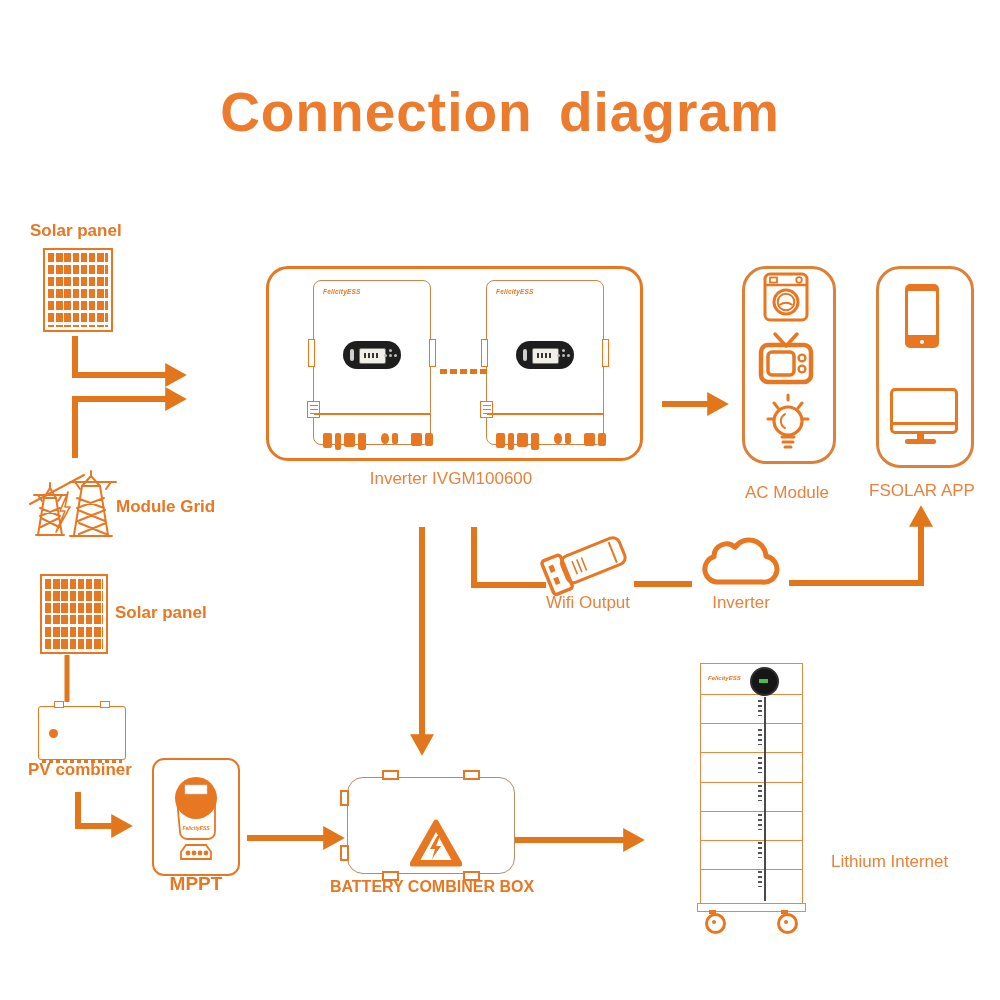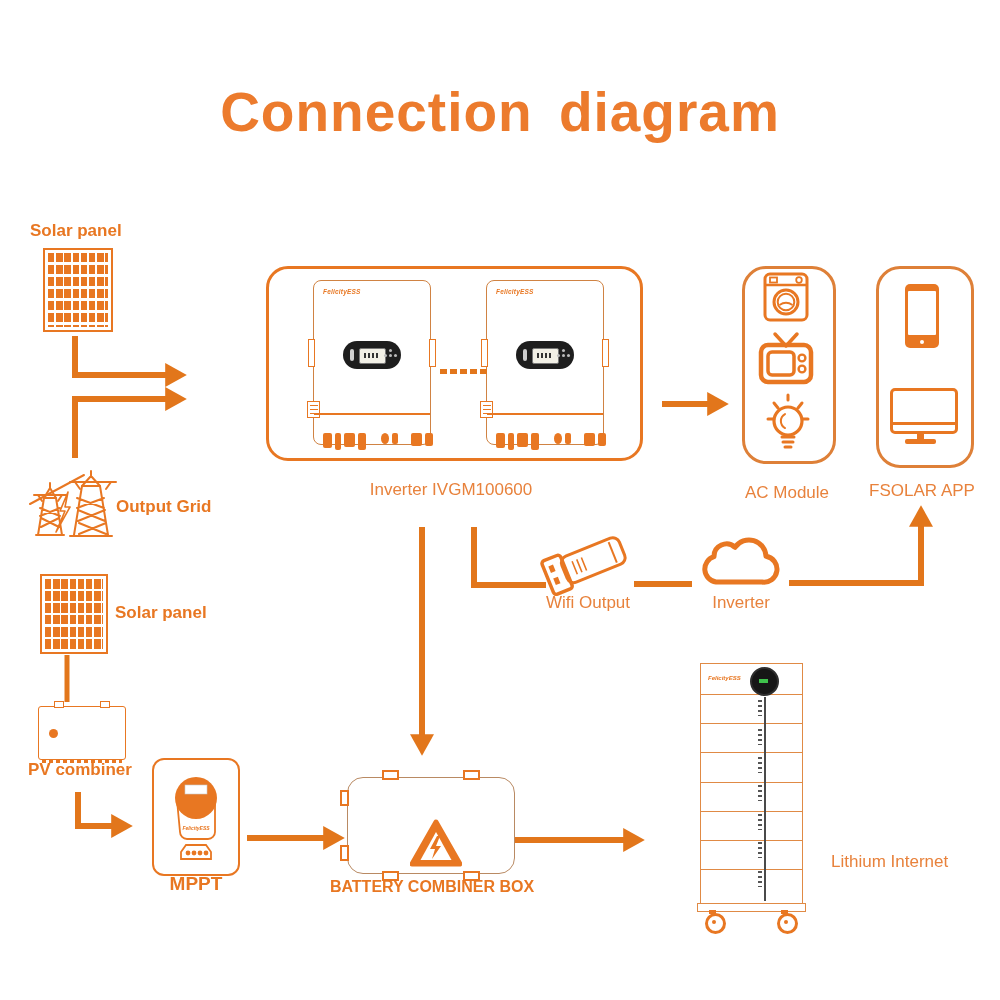--- a/index.html
+++ b/index.html
@@ -115,21 +115,21 @@
   <svg class="abs" style="left:26px;top:448px" width="98" height="92" viewBox="0 0 98 92">
     <g stroke="#E87722" stroke-width="2" fill="none" stroke-linecap="round" stroke-linejoin="round">
       <path d="M4,56 L58,27"></path>
       <path d="M24,40 V35 M18,50 L24,40 L30,50 M18,50 H30 M8,47 H40 M12,47 L16,53 M36,47 L32,53"></path>
       <path d="M18,50 L12,87 M30,50 L36,87 M14,60 L34,68 M34,60 L14,68 M15,70 L33,79 M33,70 L15,79 M10,87 H38"></path>
       <path d="M65,28 V23 M56,38 L65,28 L74,38 M56,38 H74 M44,34 H90 M49,34 L54,41 M85,34 L80,41"></path>
       <path d="M56,38 L48,87 M74,38 L82,87 M51,50 L78,60 M78,50 L51,60 M52,62 L79,73 M79,62 L52,73 M53,75 L80,86 M80,75 L53,86 M44,88 H86"></path>
       <path d="M42,44 L34,63 L39,63 L30,84 L44,59 L39,59 Z" stroke-width="1.6"></path>
     </g>
   </svg>
-  <div class="abs lbl-b" style="left:116px;top:497px">Output Grid</div>
+  <div class="abs lbl-b" style="left:116px;top:497px">Module Grid</div>
 
   <div class="abs solar" style="left:40px;top:574px;width:58px;height:70px">
     <div class="cells"></div>
   </div>
   <div class="abs lbl-b" style="left:115px;top:603px">Solar panel</div>
 
   <div class="abs pvbox">
     <span class="tab" style="left:15px"></span>
     <span class="tab" style="right:15px"></span>
     <span class="led"></span>
@@ -210,21 +210,21 @@
       </div>
     </div>
   </div>
   <div class="abs dashes">
     <span></span>
       <span></span>
       <span></span>
       <span></span>
       <span></span>
   </div>
-  <div class="abs lbl-r ctr" style="left:451px;top:480px">Inverter IVGM100600</div>
+  <div class="abs lbl-r ctr" style="left:451px;top:469px">Inverter IVGM100600</div>
 
   <div class="abs round-box" style="left:742px;top:266px;width:88px;height:192px"></div>
   <svg class="abs" style="left:763px;top:272px" width="46" height="50" viewBox="0 0 46 50">
     <g stroke="#E87722" fill="none">
       <rect x="2" y="2" width="42" height="46" rx="5" stroke-width="3"></rect>
       <line x1="3" y1="13" x2="43" y2="13" stroke-width="2.4"></line>
       <rect x="7" y="5.5" width="7" height="5" stroke-width="1.8"></rect>
       <circle cx="36" cy="8" r="2.8" stroke-width="1.8"></circle>
       <circle cx="23" cy="30" r="12" stroke-width="3"></circle>
       <circle cx="23" cy="30" r="8.3" stroke-width="2"></circle>

